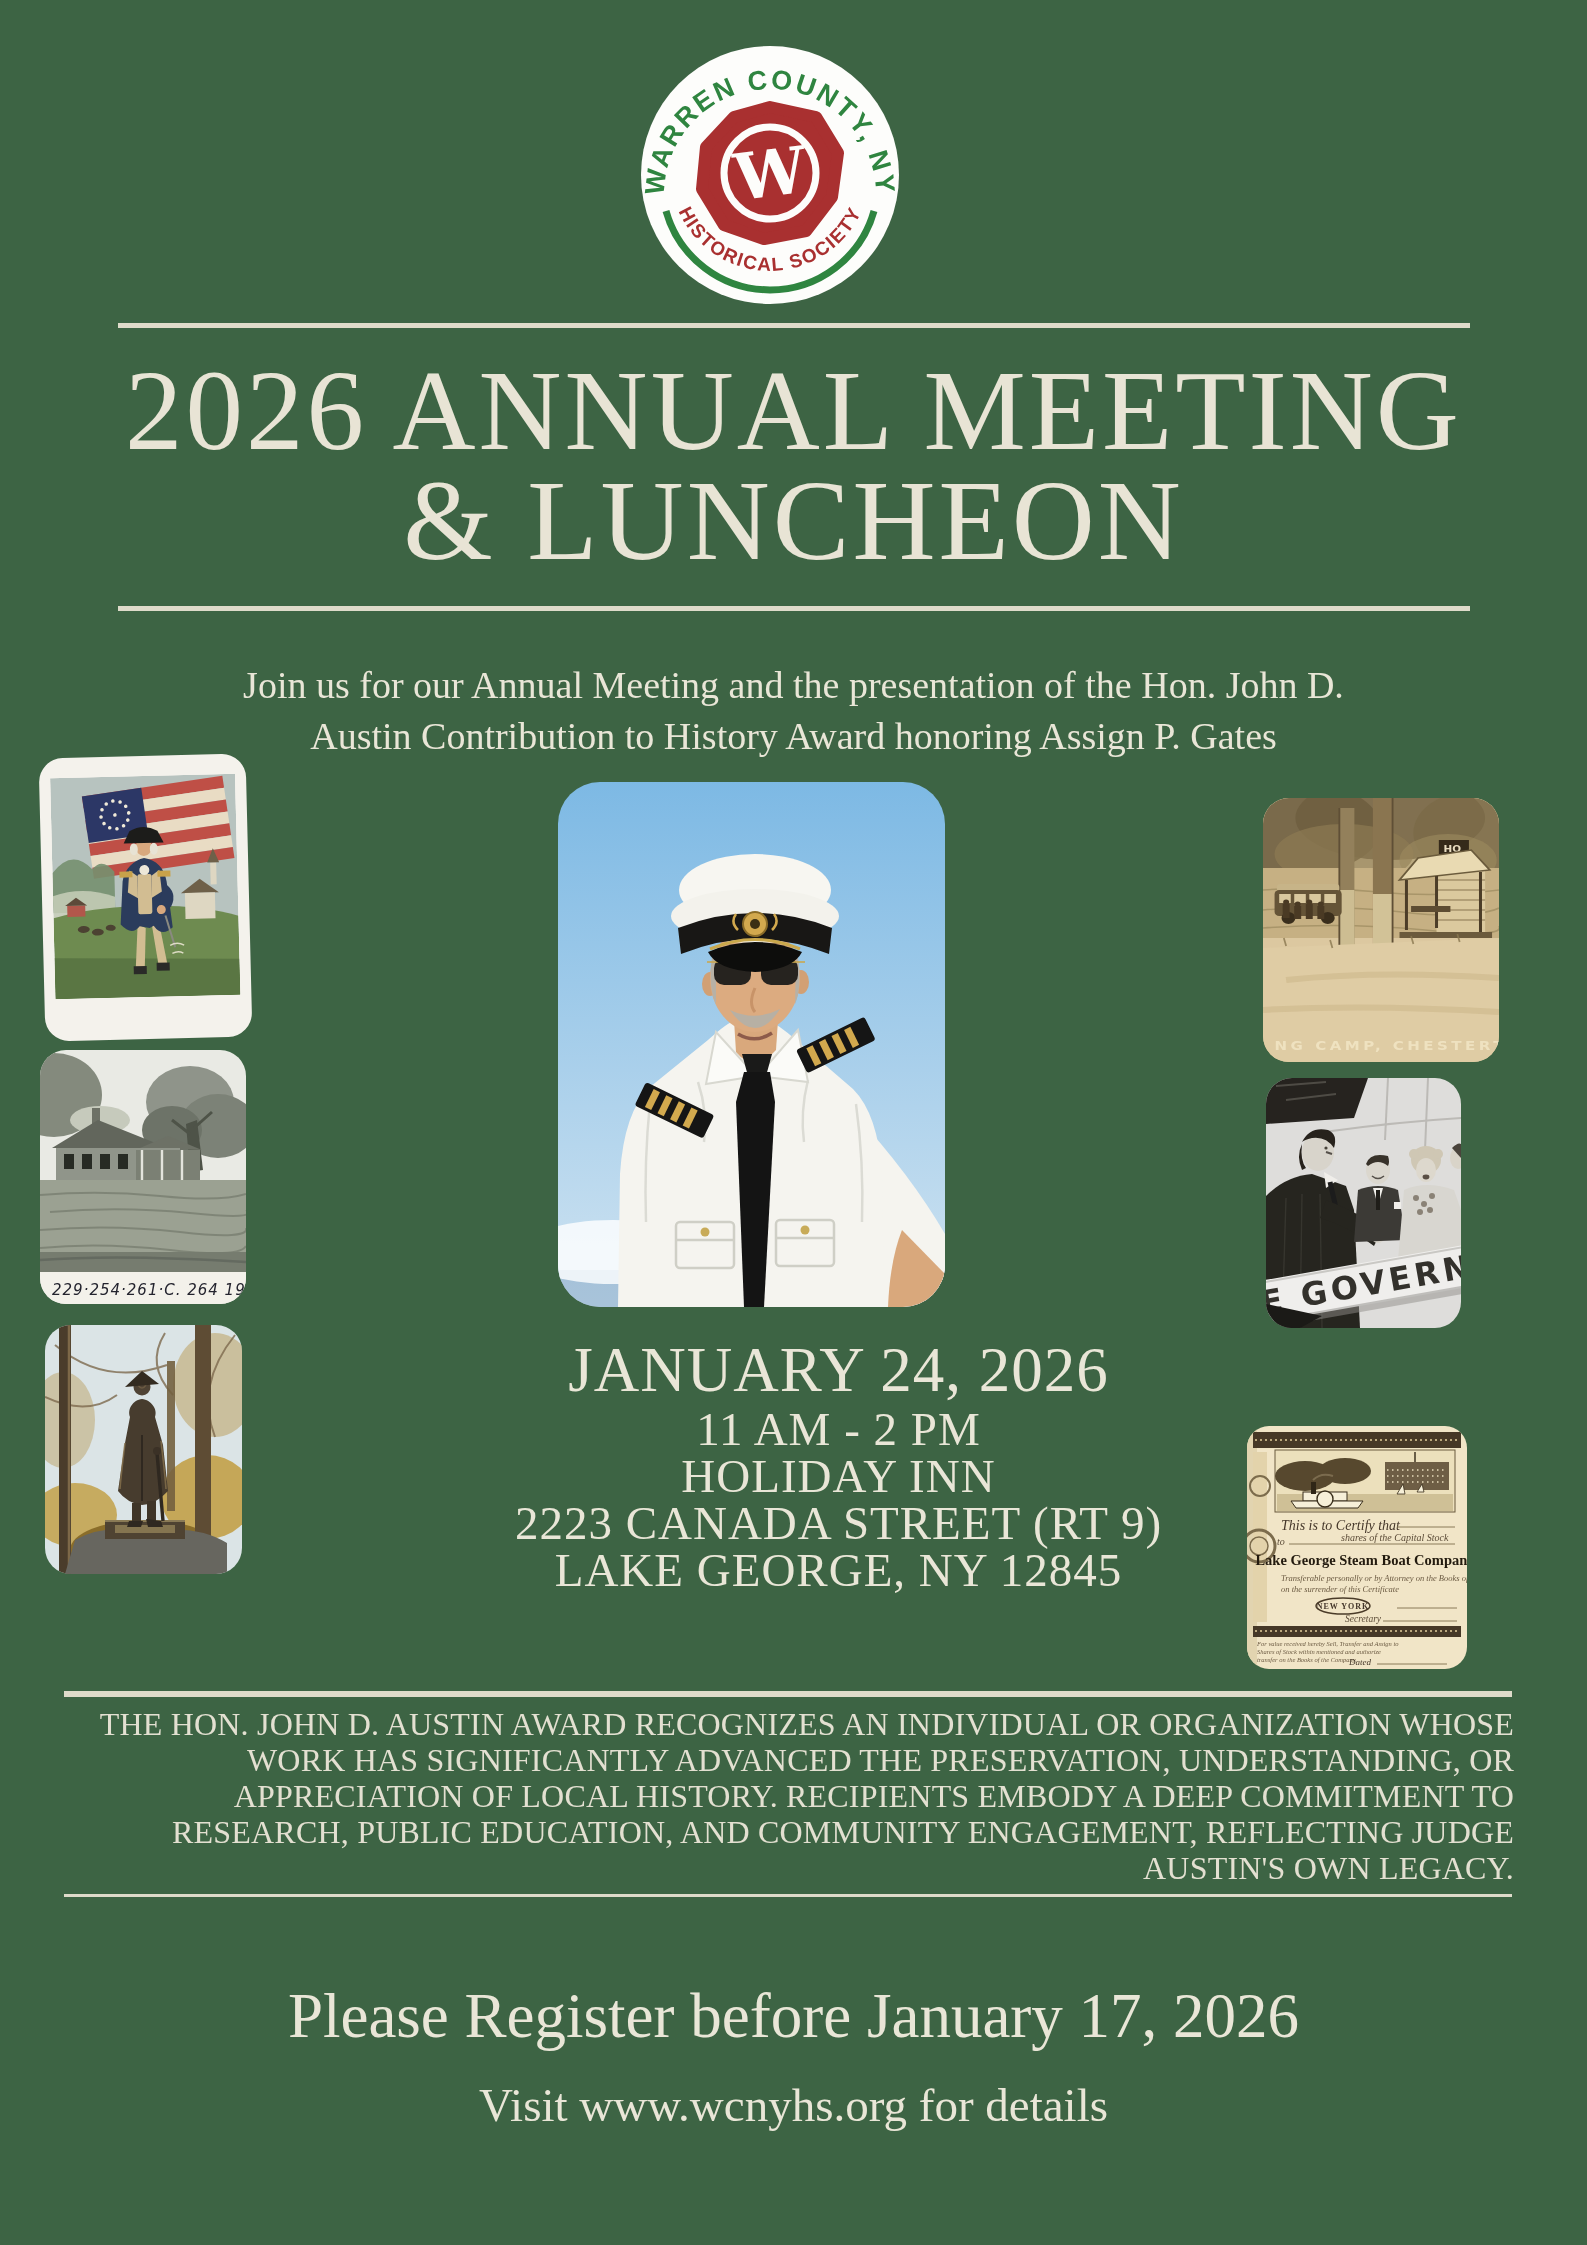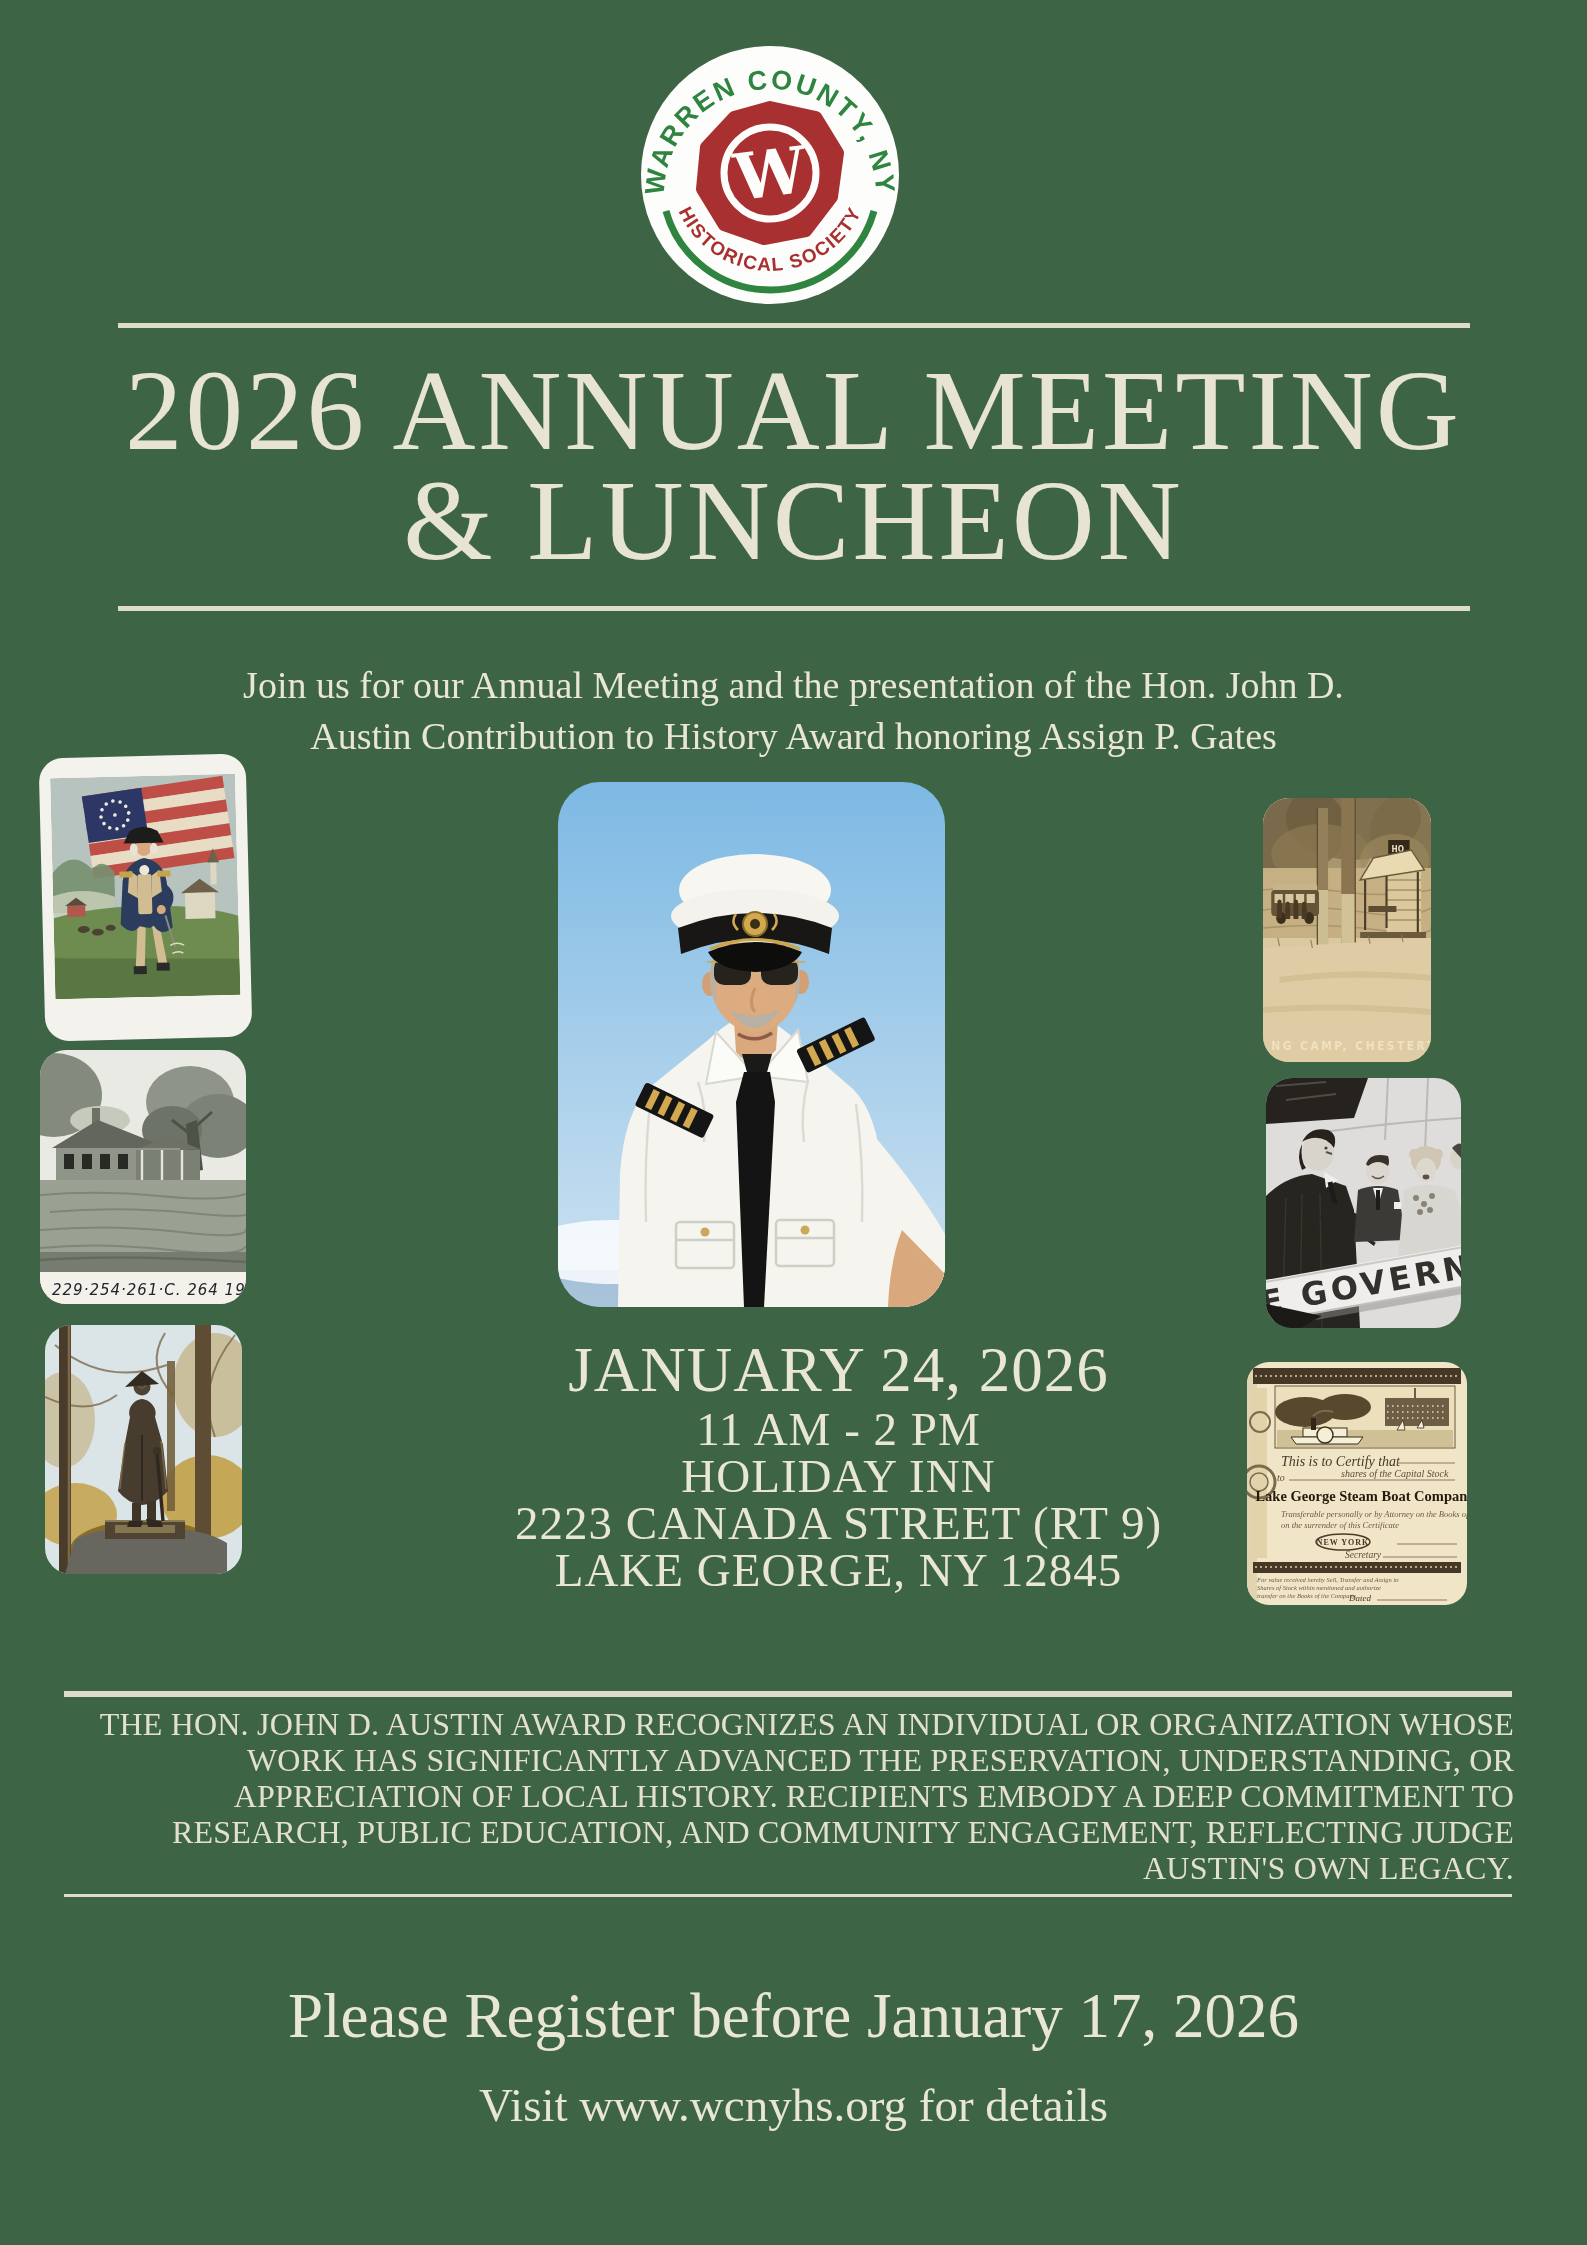--- a/index.html
+++ b/index.html
@@ -282,21 +282,21 @@
       <ellipse cx="197" cy="134" rx="84" ry="27" fill="#f3f2ec"></ellipse>
       <path d="M120,146 Q197,116 274,146 L271,172 Q197,142 123,172 Z" fill="#181715"></path>
       <circle cx="197" cy="142" r="12" fill="#d2a94e" stroke="#8a6c28" stroke-width="2"></circle>
       <circle cx="197" cy="142" r="5" fill="#3a2f14"></circle>
       <path d="M180,148 Q172,140 178,132 M214,148 Q222,140 216,132" stroke="#d2a94e" stroke-width="2.5" fill="none"></path>
       <path d="M150,170 Q197,150 244,170 Q235,188 197,190 Q159,188 150,170 Z" fill="#0d0d0c"></path>
       <path d="M152,167 Q197,148 242,167" stroke="#c9a84c" stroke-width="3" fill="none"></path>
     </svg>
   </div>
 
-  <div class="ph" style="left:1263px;top:798px;width:168px;height:264px;">
+  <div class="ph" style="left:1263px;top:798px;width:236px;height:264px;">
     <svg viewBox="0 0 204 264" preserveAspectRatio="none">
       <rect width="204" height="264" fill="#dcc8a0"></rect>
       <rect width="204" height="70" fill="#e7d6ae"></rect>
       <ellipse cx="30" cy="30" rx="72" ry="46" fill="#6e5e40" opacity=".9"></ellipse>
       <ellipse cx="110" cy="20" rx="82" ry="42" fill="#6e5e40" opacity=".85"></ellipse>
       <ellipse cx="182" cy="35" rx="52" ry="42" fill="#7b6a48" opacity=".9"></ellipse>
       <ellipse cx="70" cy="56" rx="60" ry="30" fill="#8d7b52" opacity=".7"></ellipse>
       <ellipse cx="160" cy="62" rx="42" ry="26" fill="#9c8a5f" opacity=".6"></ellipse>
       <rect x="0" y="70" width="204" height="70" fill="#c6b083"></rect>
       <g stroke="#9c8a5f" stroke-width="1.6" opacity=".7" fill="none">
@@ -424,21 +424,21 @@
       <g transform="rotate(-10 97 200)">
         <rect x="-15" y="185" width="235" height="42" fill="#efeeec"></rect>
         <line x1="-15" y1="187" x2="220" y2="187" stroke="#c9c8c4" stroke-width="2"></line>
         <rect x="-15" y="225" width="235" height="8" fill="#8f8d89" opacity=".5"></rect>
         <text x="-8" y="218" font-family="DejaVu Sans,sans-serif" font-weight="bold" font-size="32" letter-spacing="4" fill="#33312c">E GOVERN</text>
       </g>
       <path d="M0,226 L56,238 L34,250 L0,250 Z" fill="#1b1a17"></path>
     </svg>
   </div>
 
-  <div class="ph" style="left:1247px;top:1362px;width:220px;height:243px;border-radius:22px;">
+  <div class="ph" style="left:1247px;top:1426px;width:220px;height:243px;border-radius:22px;">
     <svg viewBox="0 0 220 243" preserveAspectRatio="none">
       <rect width="220" height="243" fill="#f1e5c7"></rect>
       <rect width="10" height="243" fill="#e2d4b0"></rect>
       <rect x="6" y="6" width="208" height="16" fill="#463827"></rect>
       <line x1="8" y1="14" x2="212" y2="14" stroke="#bba87e" stroke-width="2" stroke-dasharray="2 3"></line>
       <rect x="6" y="200" width="208" height="11" fill="#463827"></rect>
       <line x1="8" y1="205" x2="212" y2="205" stroke="#bba87e" stroke-width="2" stroke-dasharray="2 3"></line>
       <rect x="6" y="26" width="14" height="170" fill="#e3d3ab"></rect>
       <circle cx="12" cy="120" r="16" fill="none" stroke="#7c6c4c" stroke-width="3"></circle>
       <circle cx="12" cy="120" r="9" fill="none" stroke="#7c6c4c" stroke-width="1.5"></circle>

